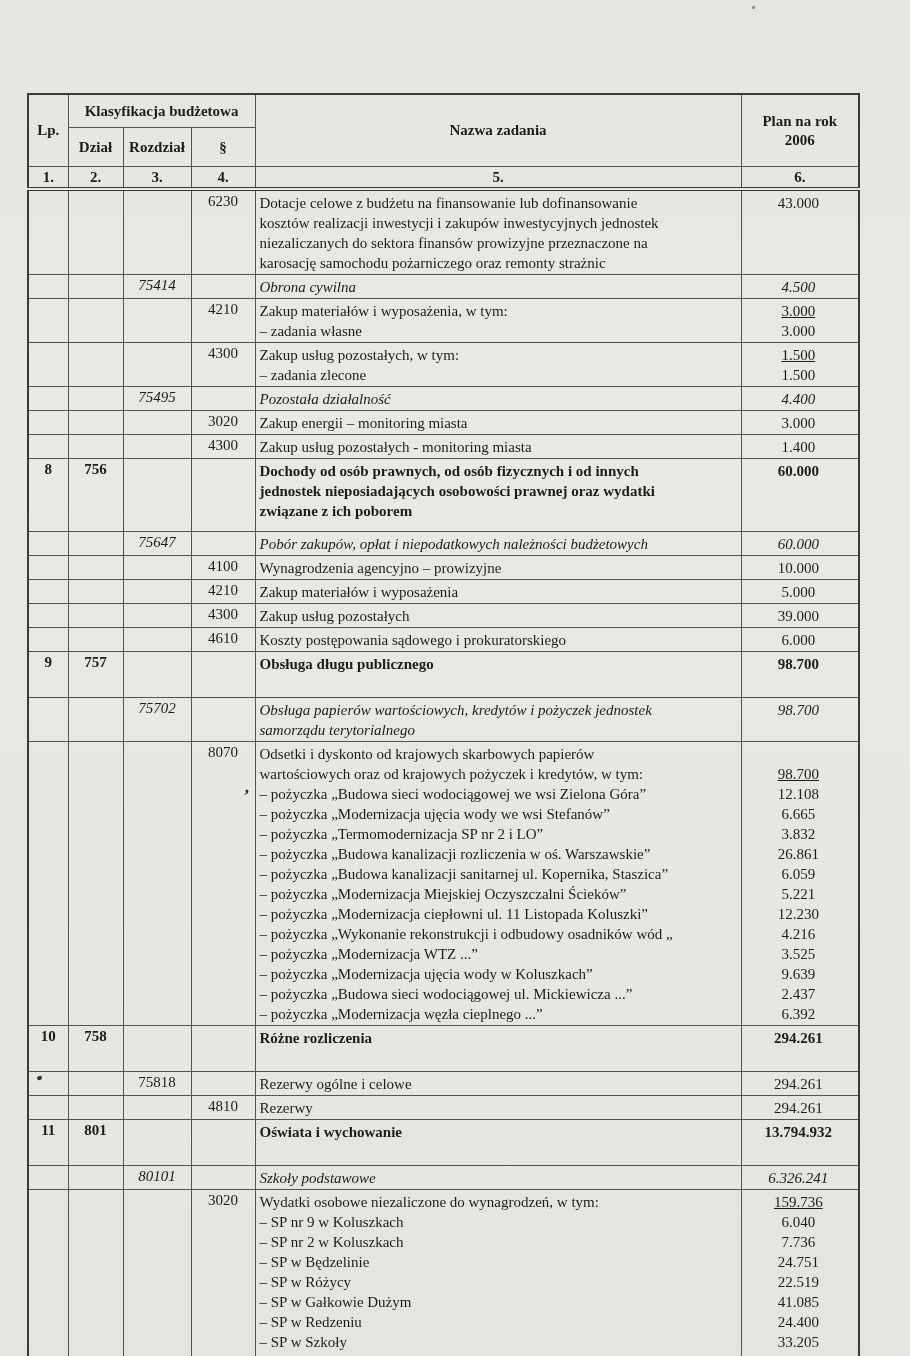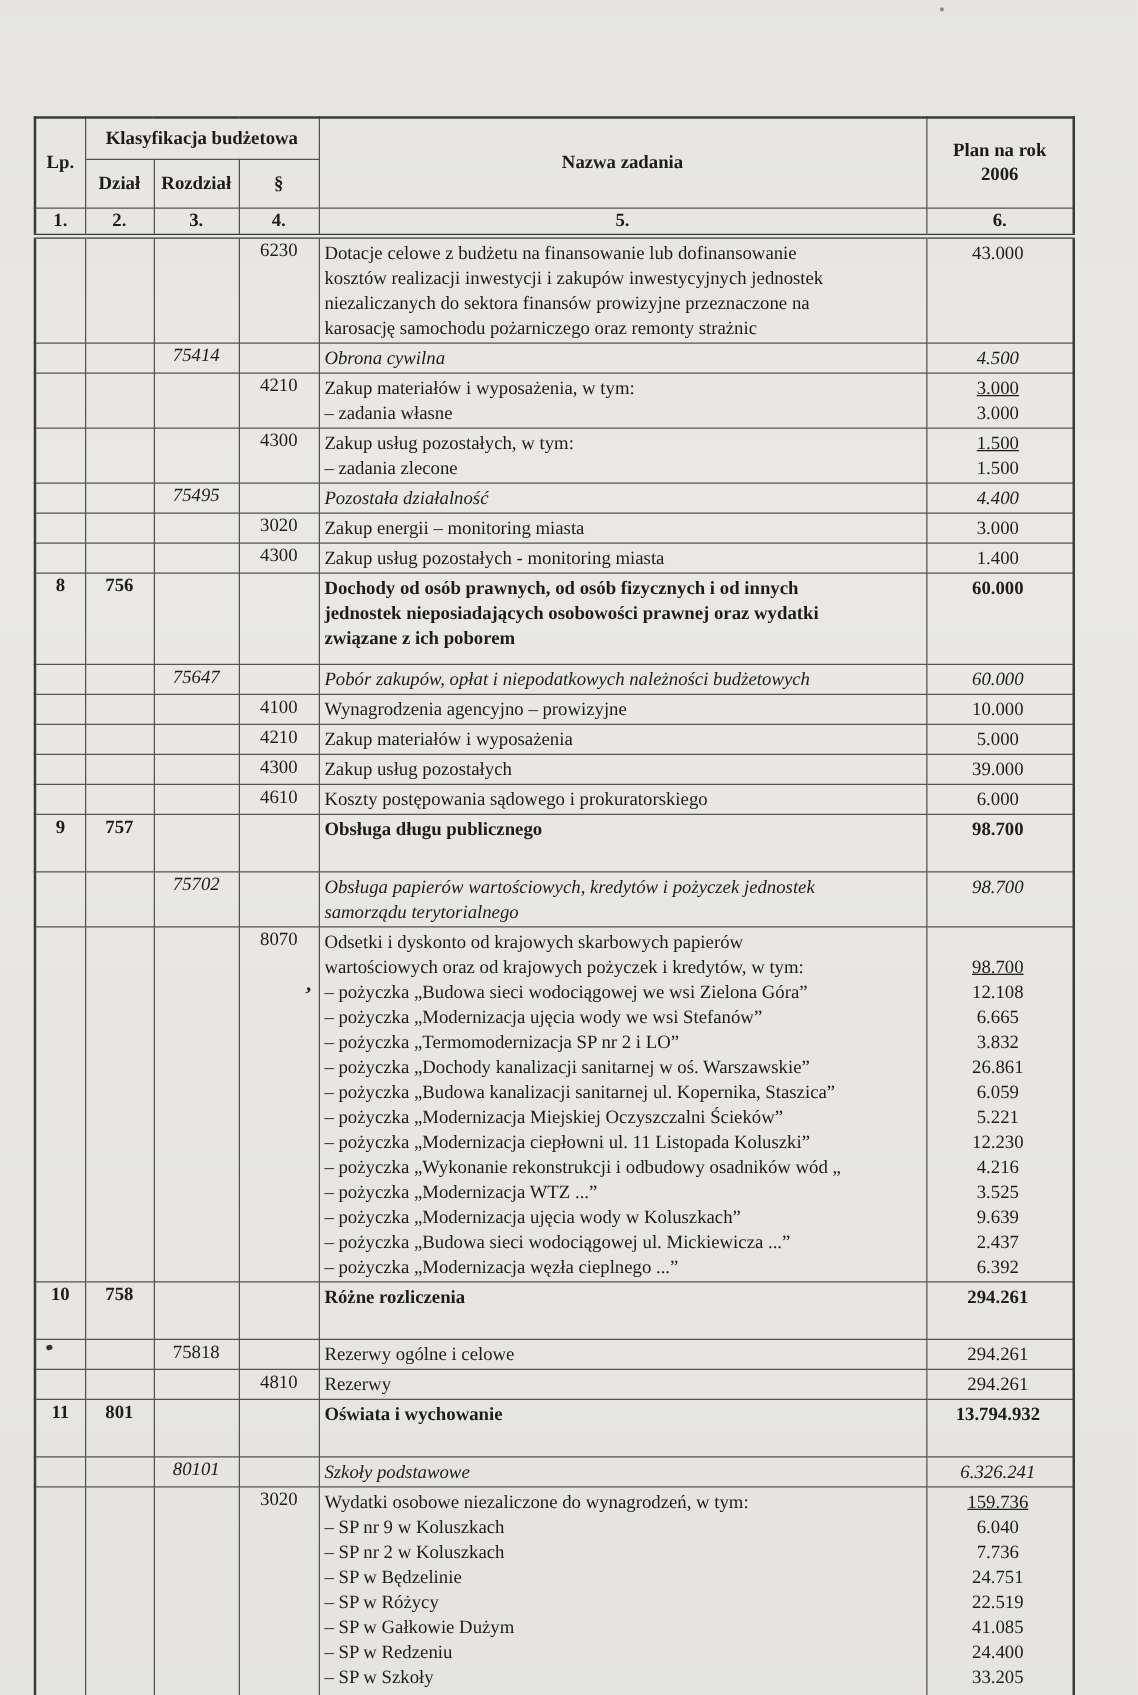--- a/index.html
+++ b/index.html
@@ -294,21 +294,21 @@
           <td class="c-lp"></td>
           <td class="c-dzial"></td>
           <td class="c-rozdzial"></td>
           <td class="c-par">8070</td>
           <td class="c-name">
             <div class="ln">Odsetki i dyskonto od krajowych skarbowych papierów</div>
             <div class="ln">wartościowych oraz od krajowych pożyczek i kredytów, w tym:</div>
             <div class="ln">– pożyczka „Budowa sieci wodociągowej we wsi Zielona Góra”</div>
             <div class="ln">– pożyczka „Modernizacja ujęcia wody we wsi Stefanów”</div>
             <div class="ln">– pożyczka „Termomodernizacja SP nr 2 i LO”</div>
-            <div class="ln">– pożyczka „Dochody kanalizacji sanitarnej w oś. Warszawskie”</div>
+            <div class="ln">– pożyczka „Budowa kanalizacji rozliczenia w oś. Warszawskie”</div>
             <div class="ln">– pożyczka „Budowa kanalizacji sanitarnej ul. Kopernika, Staszica”</div>
             <div class="ln">– pożyczka „Modernizacja Miejskiej Oczyszczalni Ścieków”</div>
             <div class="ln">– pożyczka „Modernizacja ciepłowni ul. 11 Listopada Koluszki”</div>
             <div class="ln">– pożyczka „Wykonanie rekonstrukcji i odbudowy osadników wód „</div>
             <div class="ln">– pożyczka „Modernizacja WTZ ...”</div>
             <div class="ln">– pożyczka „Modernizacja ujęcia wody w Koluszkach”</div>
             <div class="ln">– pożyczka „Budowa sieci  wodociągowej ul. Mickiewicza ...”</div>
             <div class="ln">– pożyczka „Modernizacja węzła cieplnego ...”</div>
           </td>
           <td class="c-plan">

